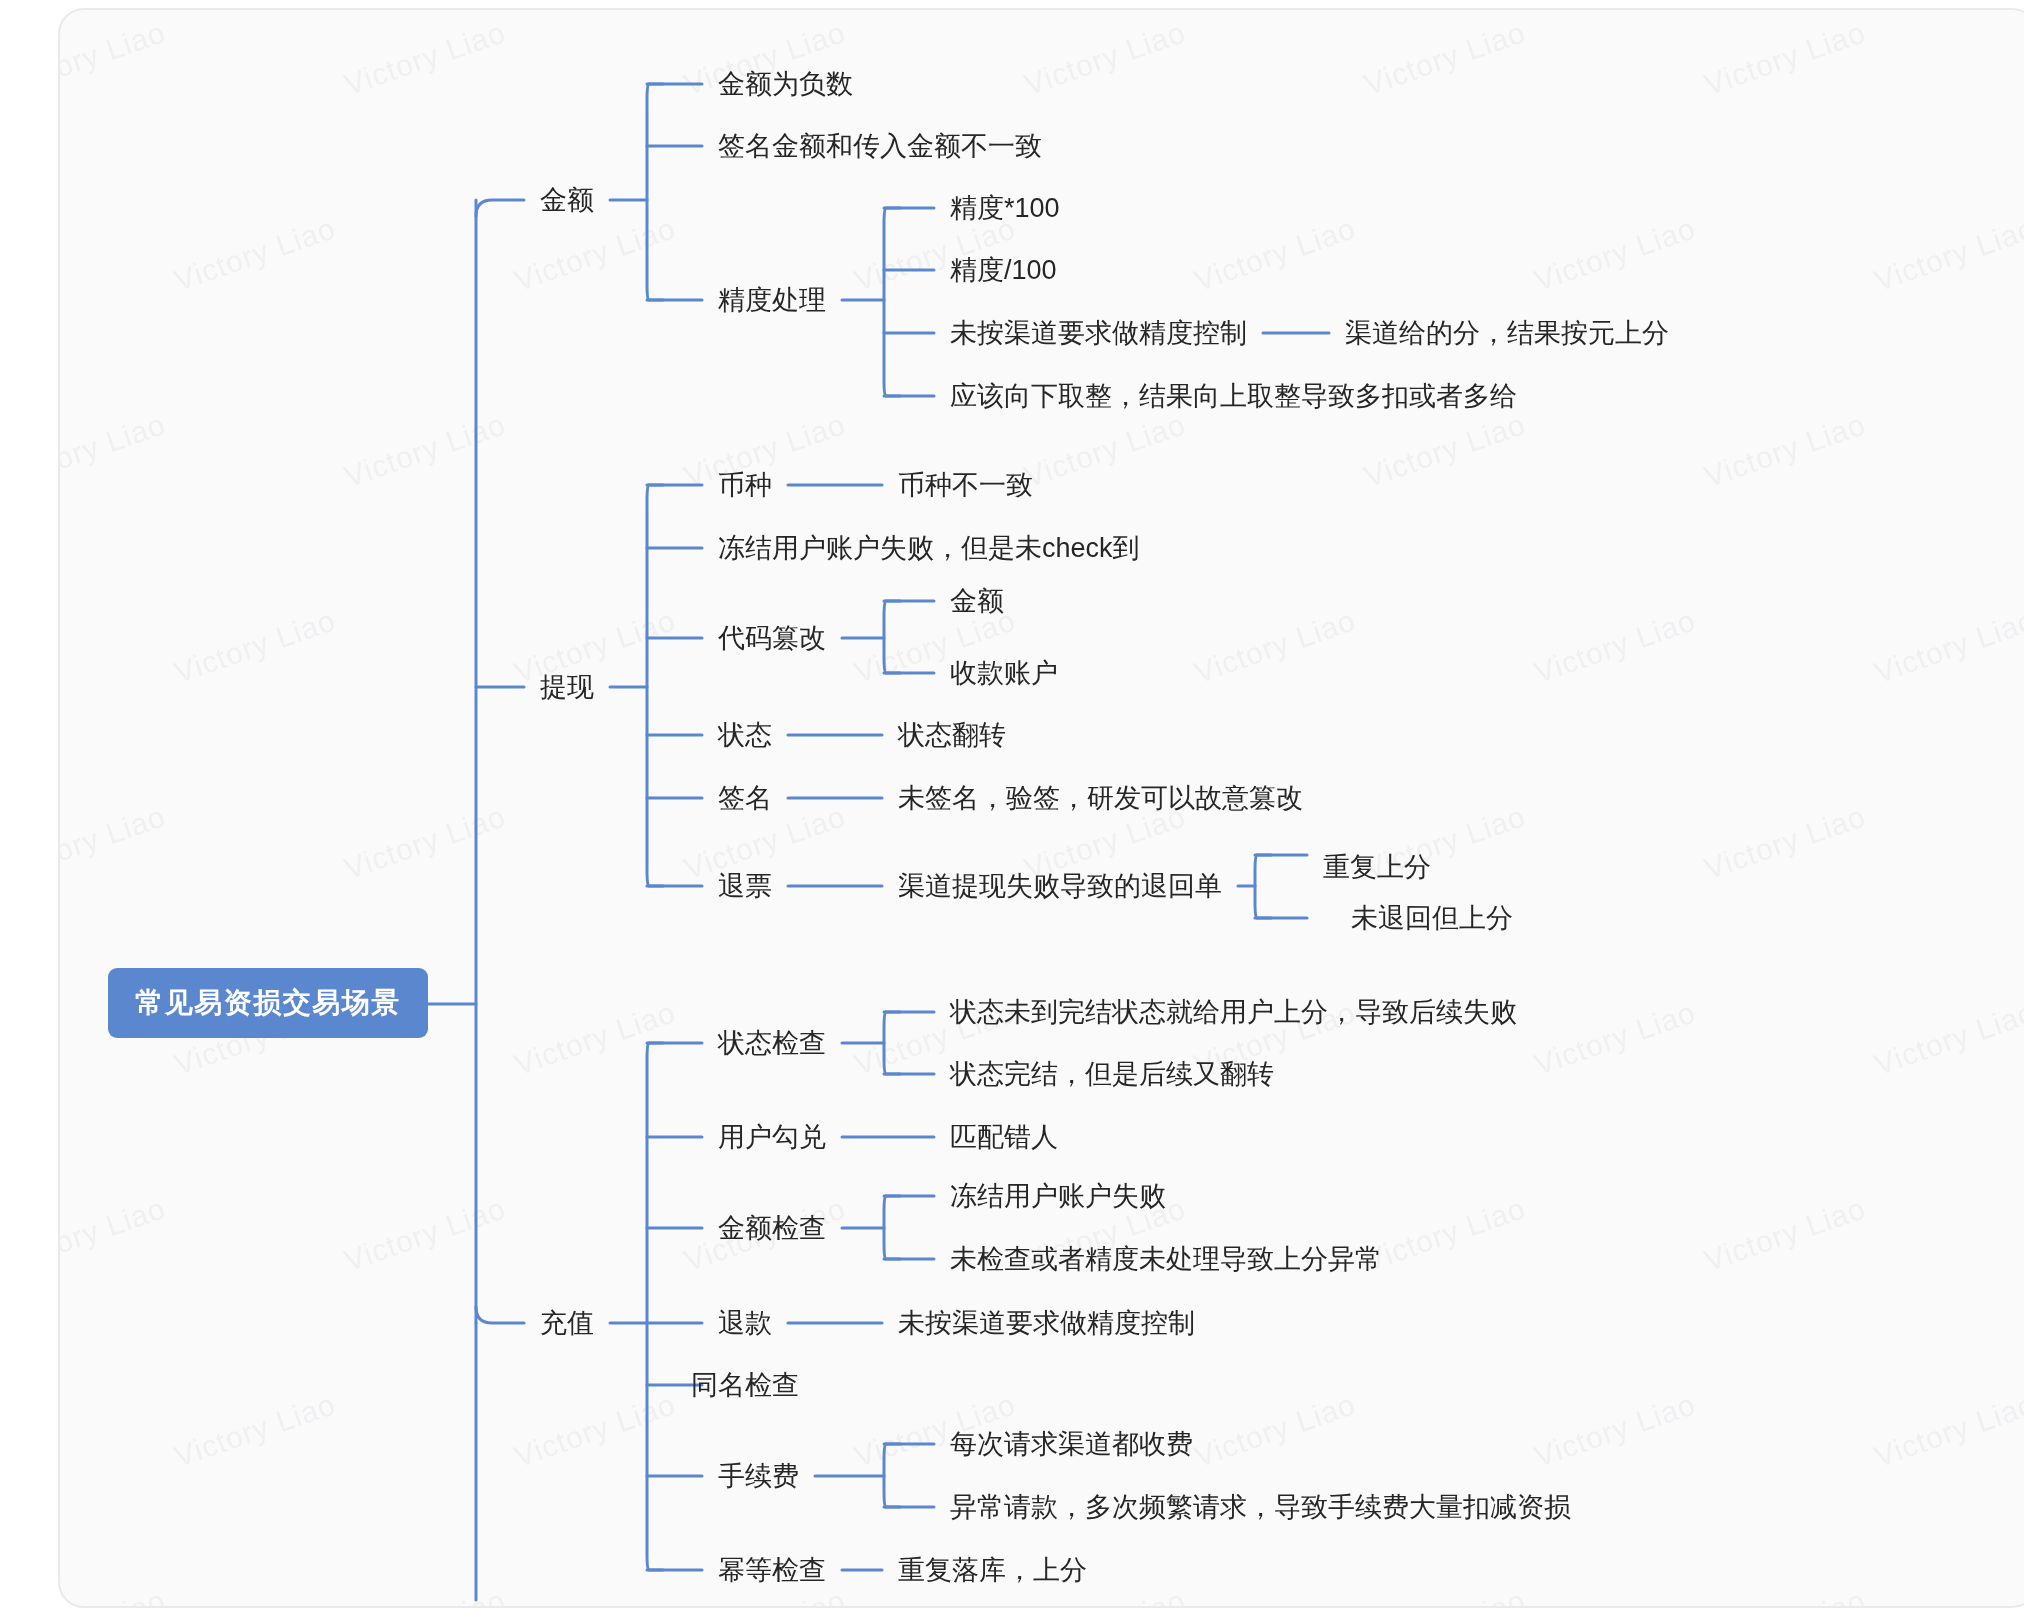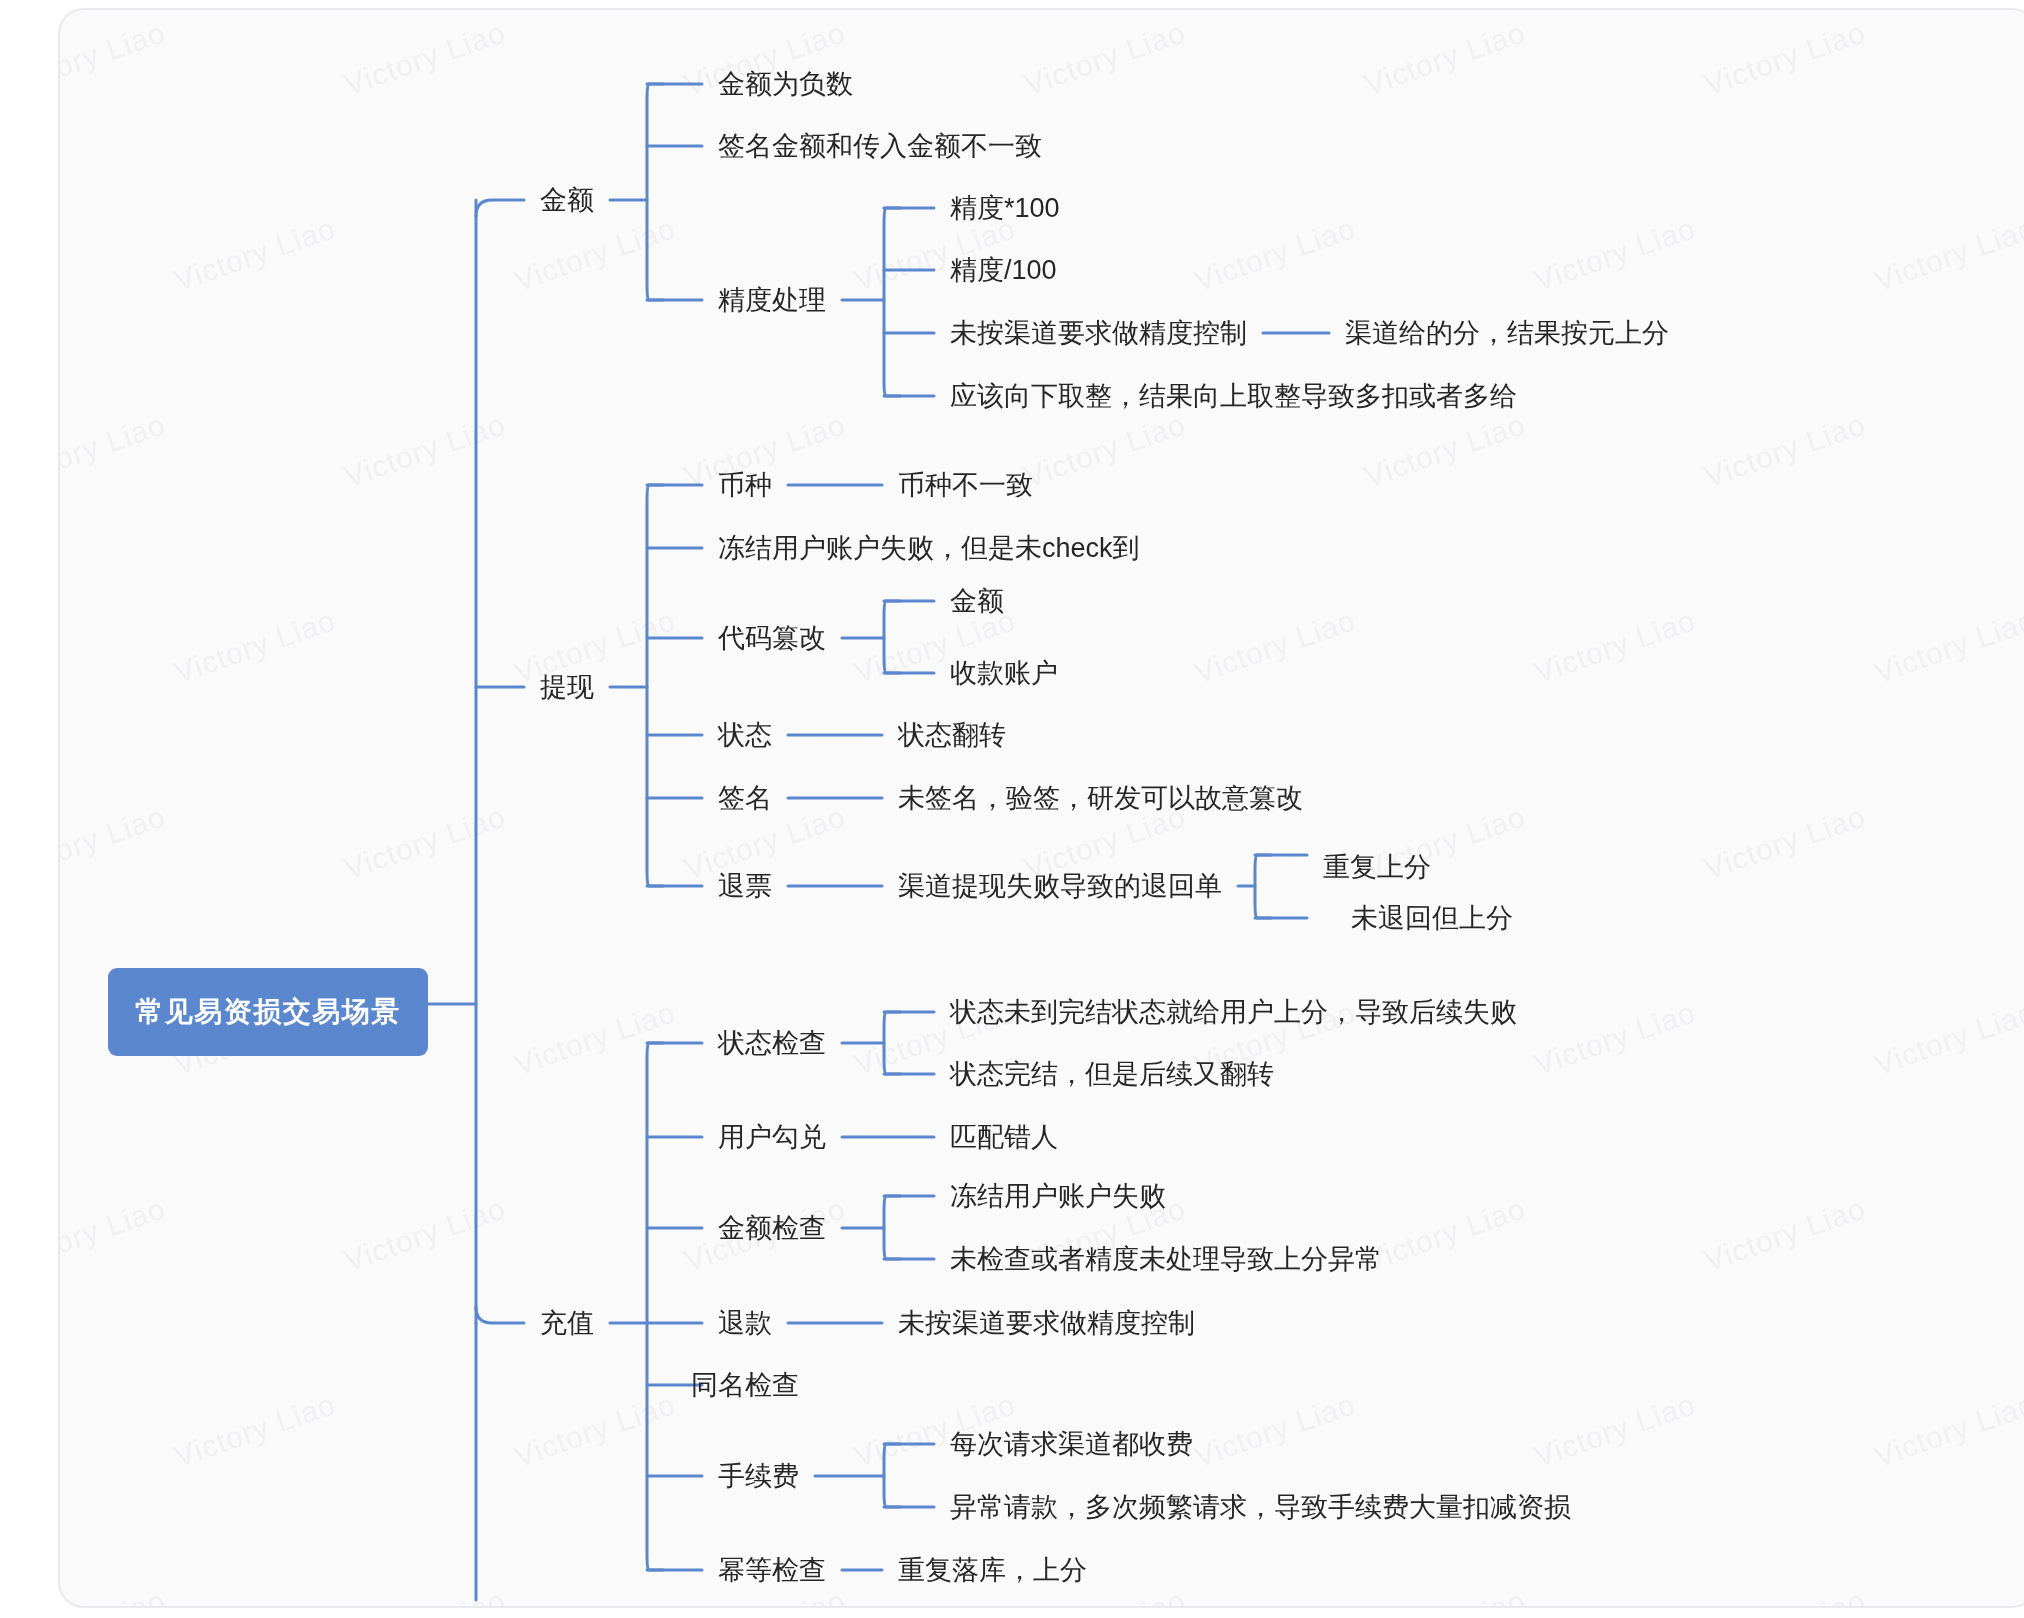--- a/index.html
+++ b/index.html
@@ -18,21 +18,21 @@
     position:absolute;font-size:30px;color:#f0f0f2;white-space:nowrap;
     transform:rotate(-19deg);transform-origin:left top;letter-spacing:1px;
   }
   #svg{position:absolute;left:58px;top:8px;}
   .nd{
     position:absolute;white-space:nowrap;color:#262626;
     font-size:27px;line-height:27px;
     transform:translateY(-50%);
   }
   #root-node{
-    position:absolute;left:108px;top:968px;width:320px;height:88px;
+    position:absolute;left:108px;top:968px;width:320px;height:70px;
     background:#5b87cf;border-radius:9px;
     display:flex;align-items:center;justify-content:center;
   }
   #root-label{
     color:#ffffff;font-weight:bold;font-size:28px;letter-spacing:1.5px;
     white-space:nowrap;
   }
 </style>
 </head>
 <body>

